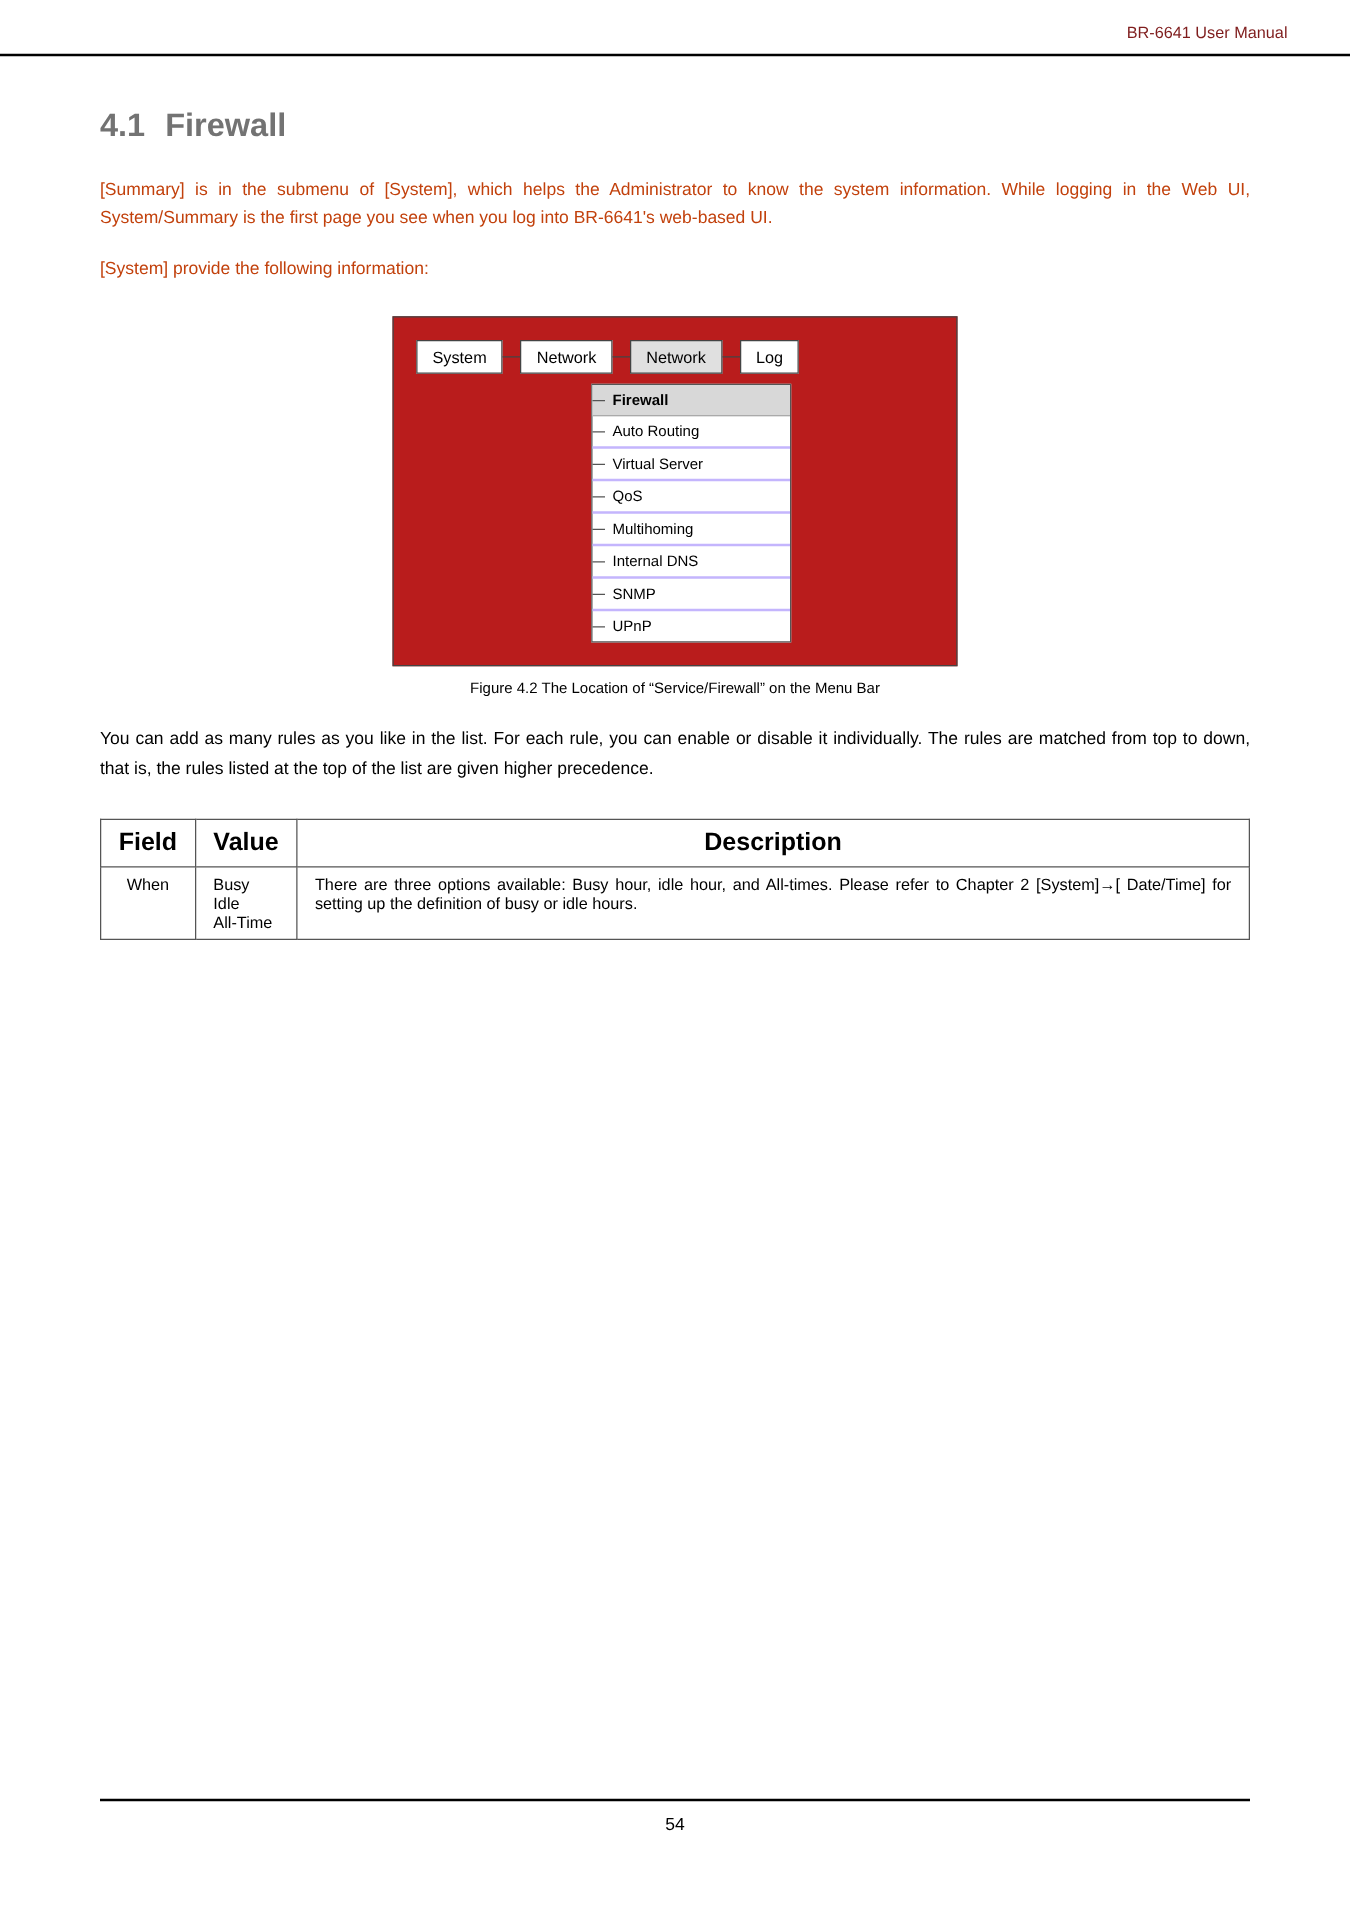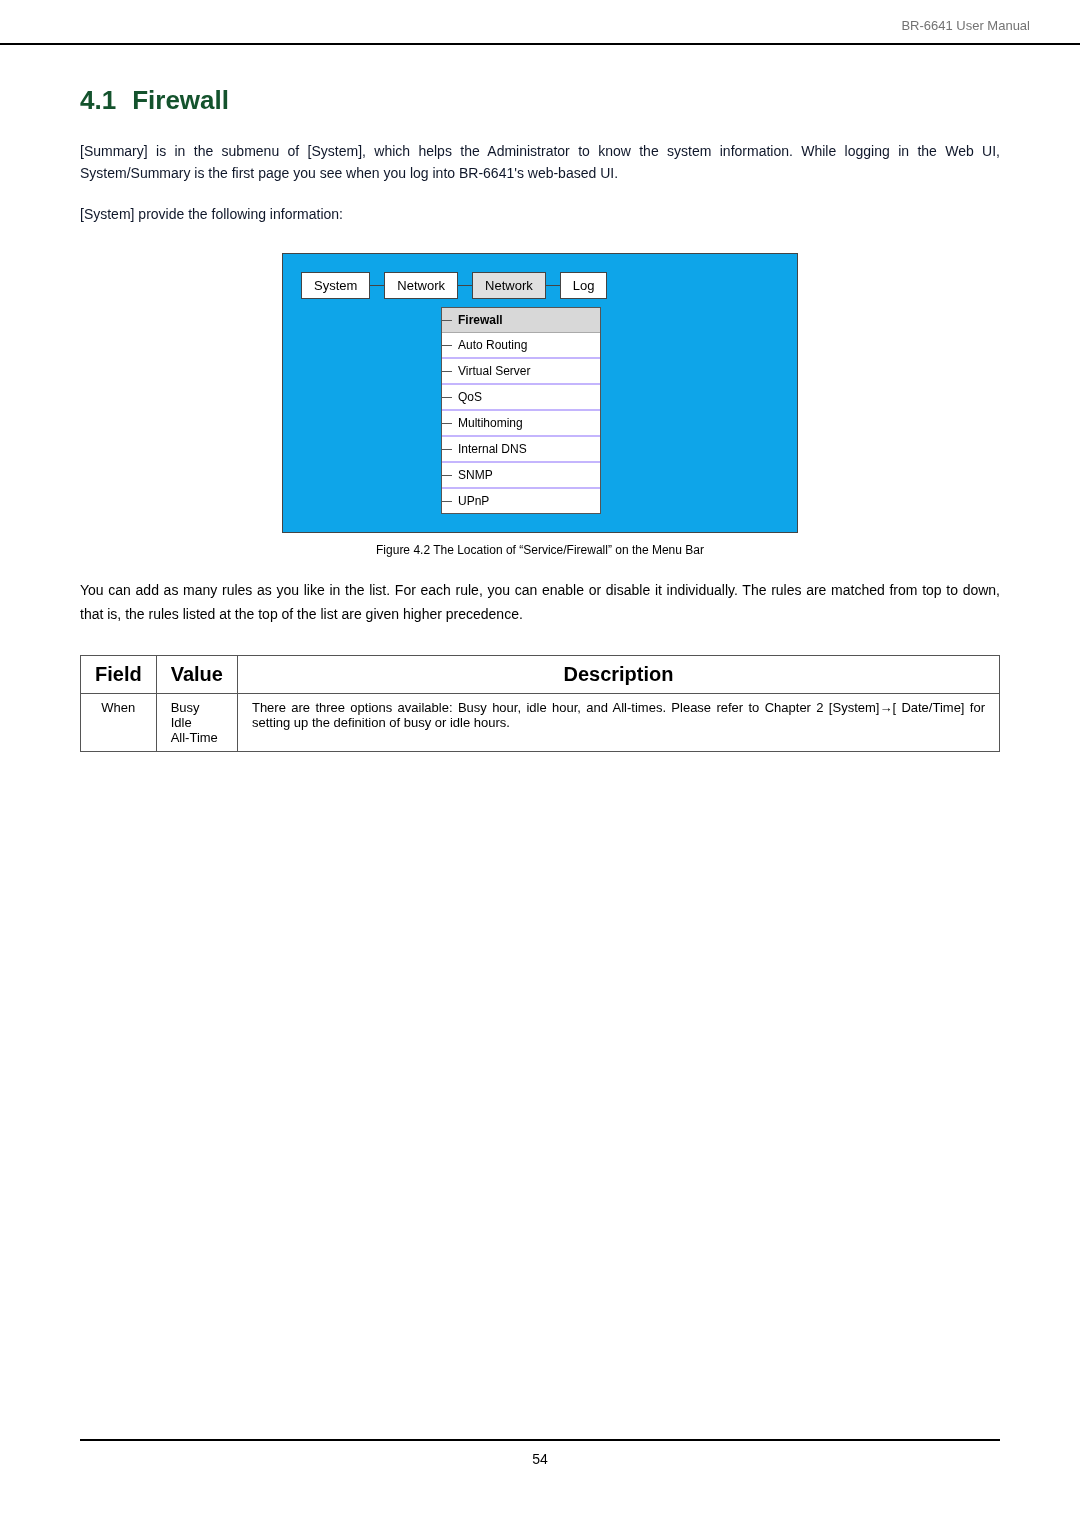--- a/index.html
+++ b/index.html
@@ -26,46 +26,46 @@
     .page-header {
       display: flex;
       justify-content: flex-end;
       padding: 18px 50px 10px 50px;
       border-bottom: 2px solid #000;
       margin-bottom: 0;
     }
 
     .header-title {
       font-size: 13px;
-      color: #737373;
+      color: #7f1d1d;
     }
 
     
     .content-area {
       padding: 40px 80px 60px 80px;
     }
 
     
     .section-heading {
       font-size: 26px;
       font-weight: bold;
       margin-bottom: 24px;
-      color: #14532d;
+      color: #737373;
     }
 
     .section-number {
       margin-right: 16px;
     }
 
     
     .body-text {
       font-size: 14px;
       line-height: 1.6;
       margin-bottom: 18px;
-      color: #0f172a;
+      color: #c2410c;
       text-align: justify;
     }
 
     
     .diagram-container {
       display: flex;
       justify-content: center;
       margin: 28px 0 10px 0;
     }
 
@@ -229,21 +229,21 @@
 
     <h1 class="section-heading">
       <span class="section-number">4.1</span><span>Firewall</span>
     </h1>
 
     <p class="body-text">[Summary] is in the submenu of [System], which helps the Administrator to know the system information. While logging in the Web UI, System/Summary is the first page you see when you log into BR-6641's web-based UI.</p>
 
     <p class="body-text">[System] provide the following information:</p>
 
     <div class="diagram-container">
-      <div style="border:1.5px solid #444; padding:18px 18px 18px 18px; width:516px; background:#0ea5e9;">
+      <div style="border:1.5px solid #444; padding:18px 18px 18px 18px; width:452px; background:#b91c1c;">
 
         <div style="display:flex; flex-direction:row; align-items:center; margin-bottom:8px;">
           <div class="tab-system">
             <span>System</span>
           </div>
           <div class="h-line"></div>
           <div class="tab-network">
             <span>Network</span>
           </div>
           <div class="h-line"></div>

